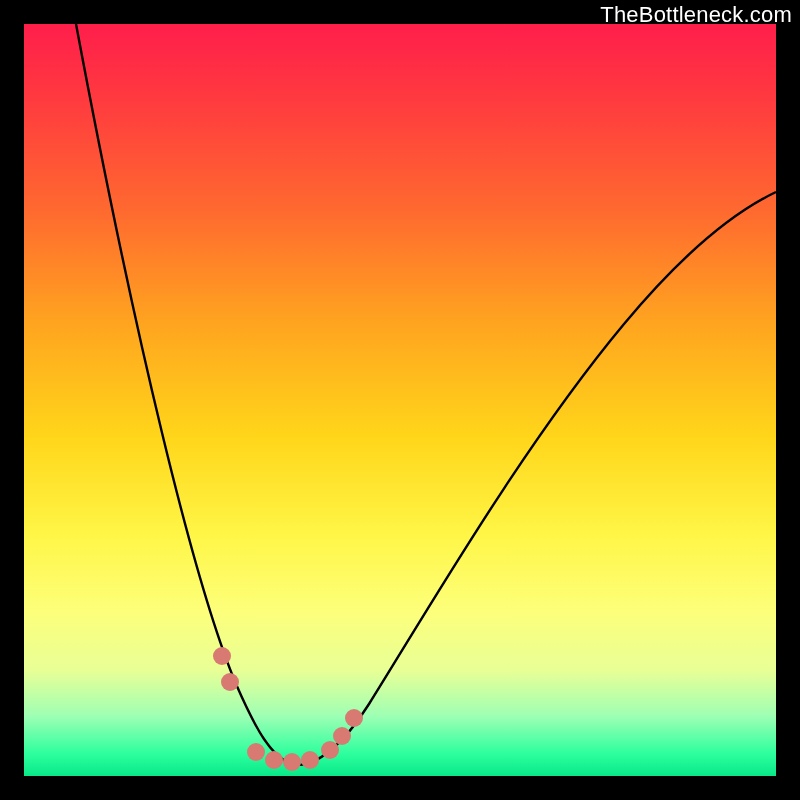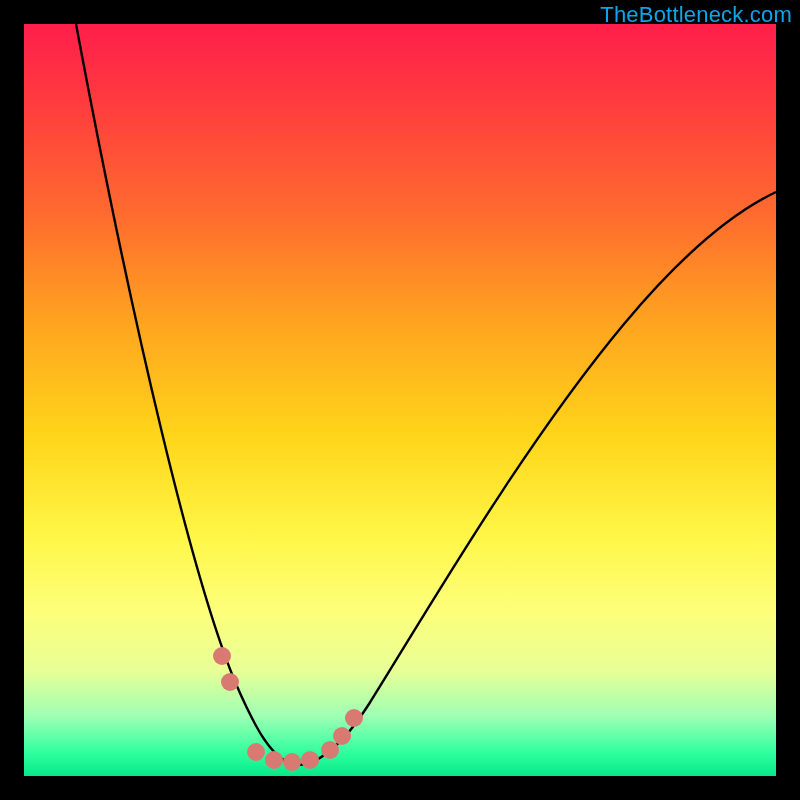--- a/index.html
+++ b/index.html
@@ -36,21 +36,21 @@
       #e8ff96 86%,
       #9effb4 92%,
       #2eff9e 97%,
       #08e888 100%
     );
   }
   .watermark {
     position: absolute;
     top: 2px;
     right: 8px;
-    color: #0ea5e9;
+    color: #ffffff;
     font-family: Arial, Helvetica, sans-serif;
     font-size: 22px;
     letter-spacing: 0.2px;
     user-select: none;
   }
   svg.curve {
     position: absolute;
     left: 0;
     top: 0;
     width: 752px;

